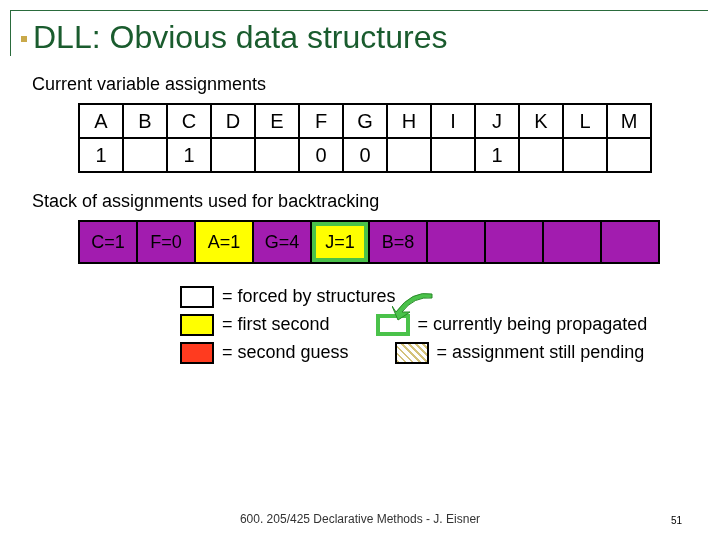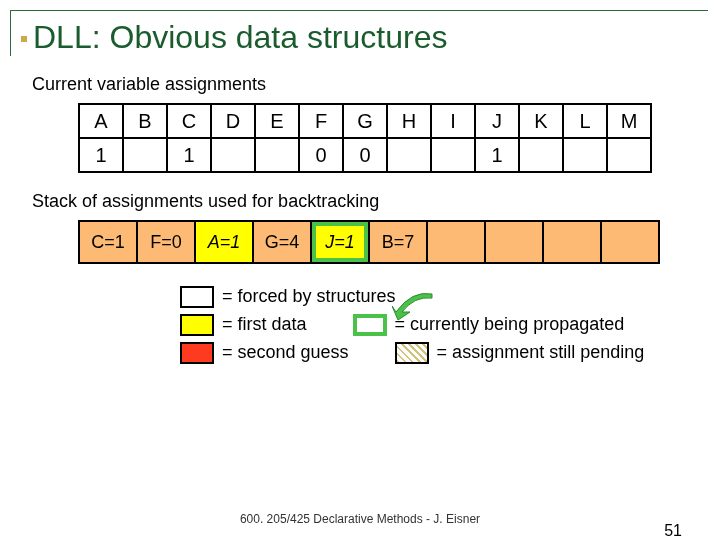--- a/index.html
+++ b/index.html
@@ -51,24 +51,24 @@
   .stack-table {
     border-collapse: collapse;
     margin-left: 78px;
   }
   .stack-table td {
     border: 2px solid #000;
     width: 58px;
     height: 42px;
     text-align: center;
     font-size: 18px;
-    background: #fdba74;
+    background: #a21caf;
     position: relative;
   }
-  .yellow-bg { background: #ffff00 !important; font-style: italic; }
+  .yellow-bg { background: #ffff00 !important; }
   .green-outline {
     box-shadow: inset 0 0 0 4px #4ac24a;
     margin-left: 44px;
   }
   .legend {
     margin: 22px 0 0 180px;
     font-size: 18px;
   }
   .legend-row { height: 28px; }
   .swatch {
@@ -99,23 +99,23 @@
     position: absolute;
     bottom: 14px;
     left: 0;
     width: 100%;
     text-align: center;
     font-size: 12px;
     color: #333;
   }
   .pagenum {
     position: absolute;
-    bottom: 0;
+    bottom: 14px;
     right: 38px;
-    font-size: 16px;
+    font-size: 10px;
   }
   .arrow {
     position: absolute;
     left: 392px;
     top: 290px;
     width: 46px;
     height: 34px;
   }
 </style>
 </head>
@@ -169,35 +169,35 @@
 </svg>
 
 <table class="stack-table">
   <tbody>
       <tr>
     <td>C=1</td>
     <td>F=0</td>
     <td class="yellow-bg">A=1</td>
     <td>G=4</td>
     <td class="yellow-bg green-outline">J=1</td>
-    <td>B=7</td>
+    <td>B=8</td>
     <td></td>
     <td></td>
     <td></td>
     <td></td>
   </tr>
 </tbody>
   </table>
 
 <div class="legend">
   <div class="legend-row">
     <span class="swatch sw-white"></span><span>= forced by structures</span>
   </div>
   <div class="legend-row">
-    <span class="swatch sw-yellow"></span><span>= first data</span>
+    <span class="swatch sw-yellow"></span><span>= first second</span>
     <span class="legend-col2">
       <span class="swatch sw-green-out"></span><span>= currently being propagated</span>
     </span>
   </div>
   <div class="legend-row">
     <span class="swatch sw-red"></span><span>= second guess</span>
     <span class="legend-col2">
       <span class="swatch sw-hatch"></span><span>= assignment still pending</span>
     </span>
   </div>

